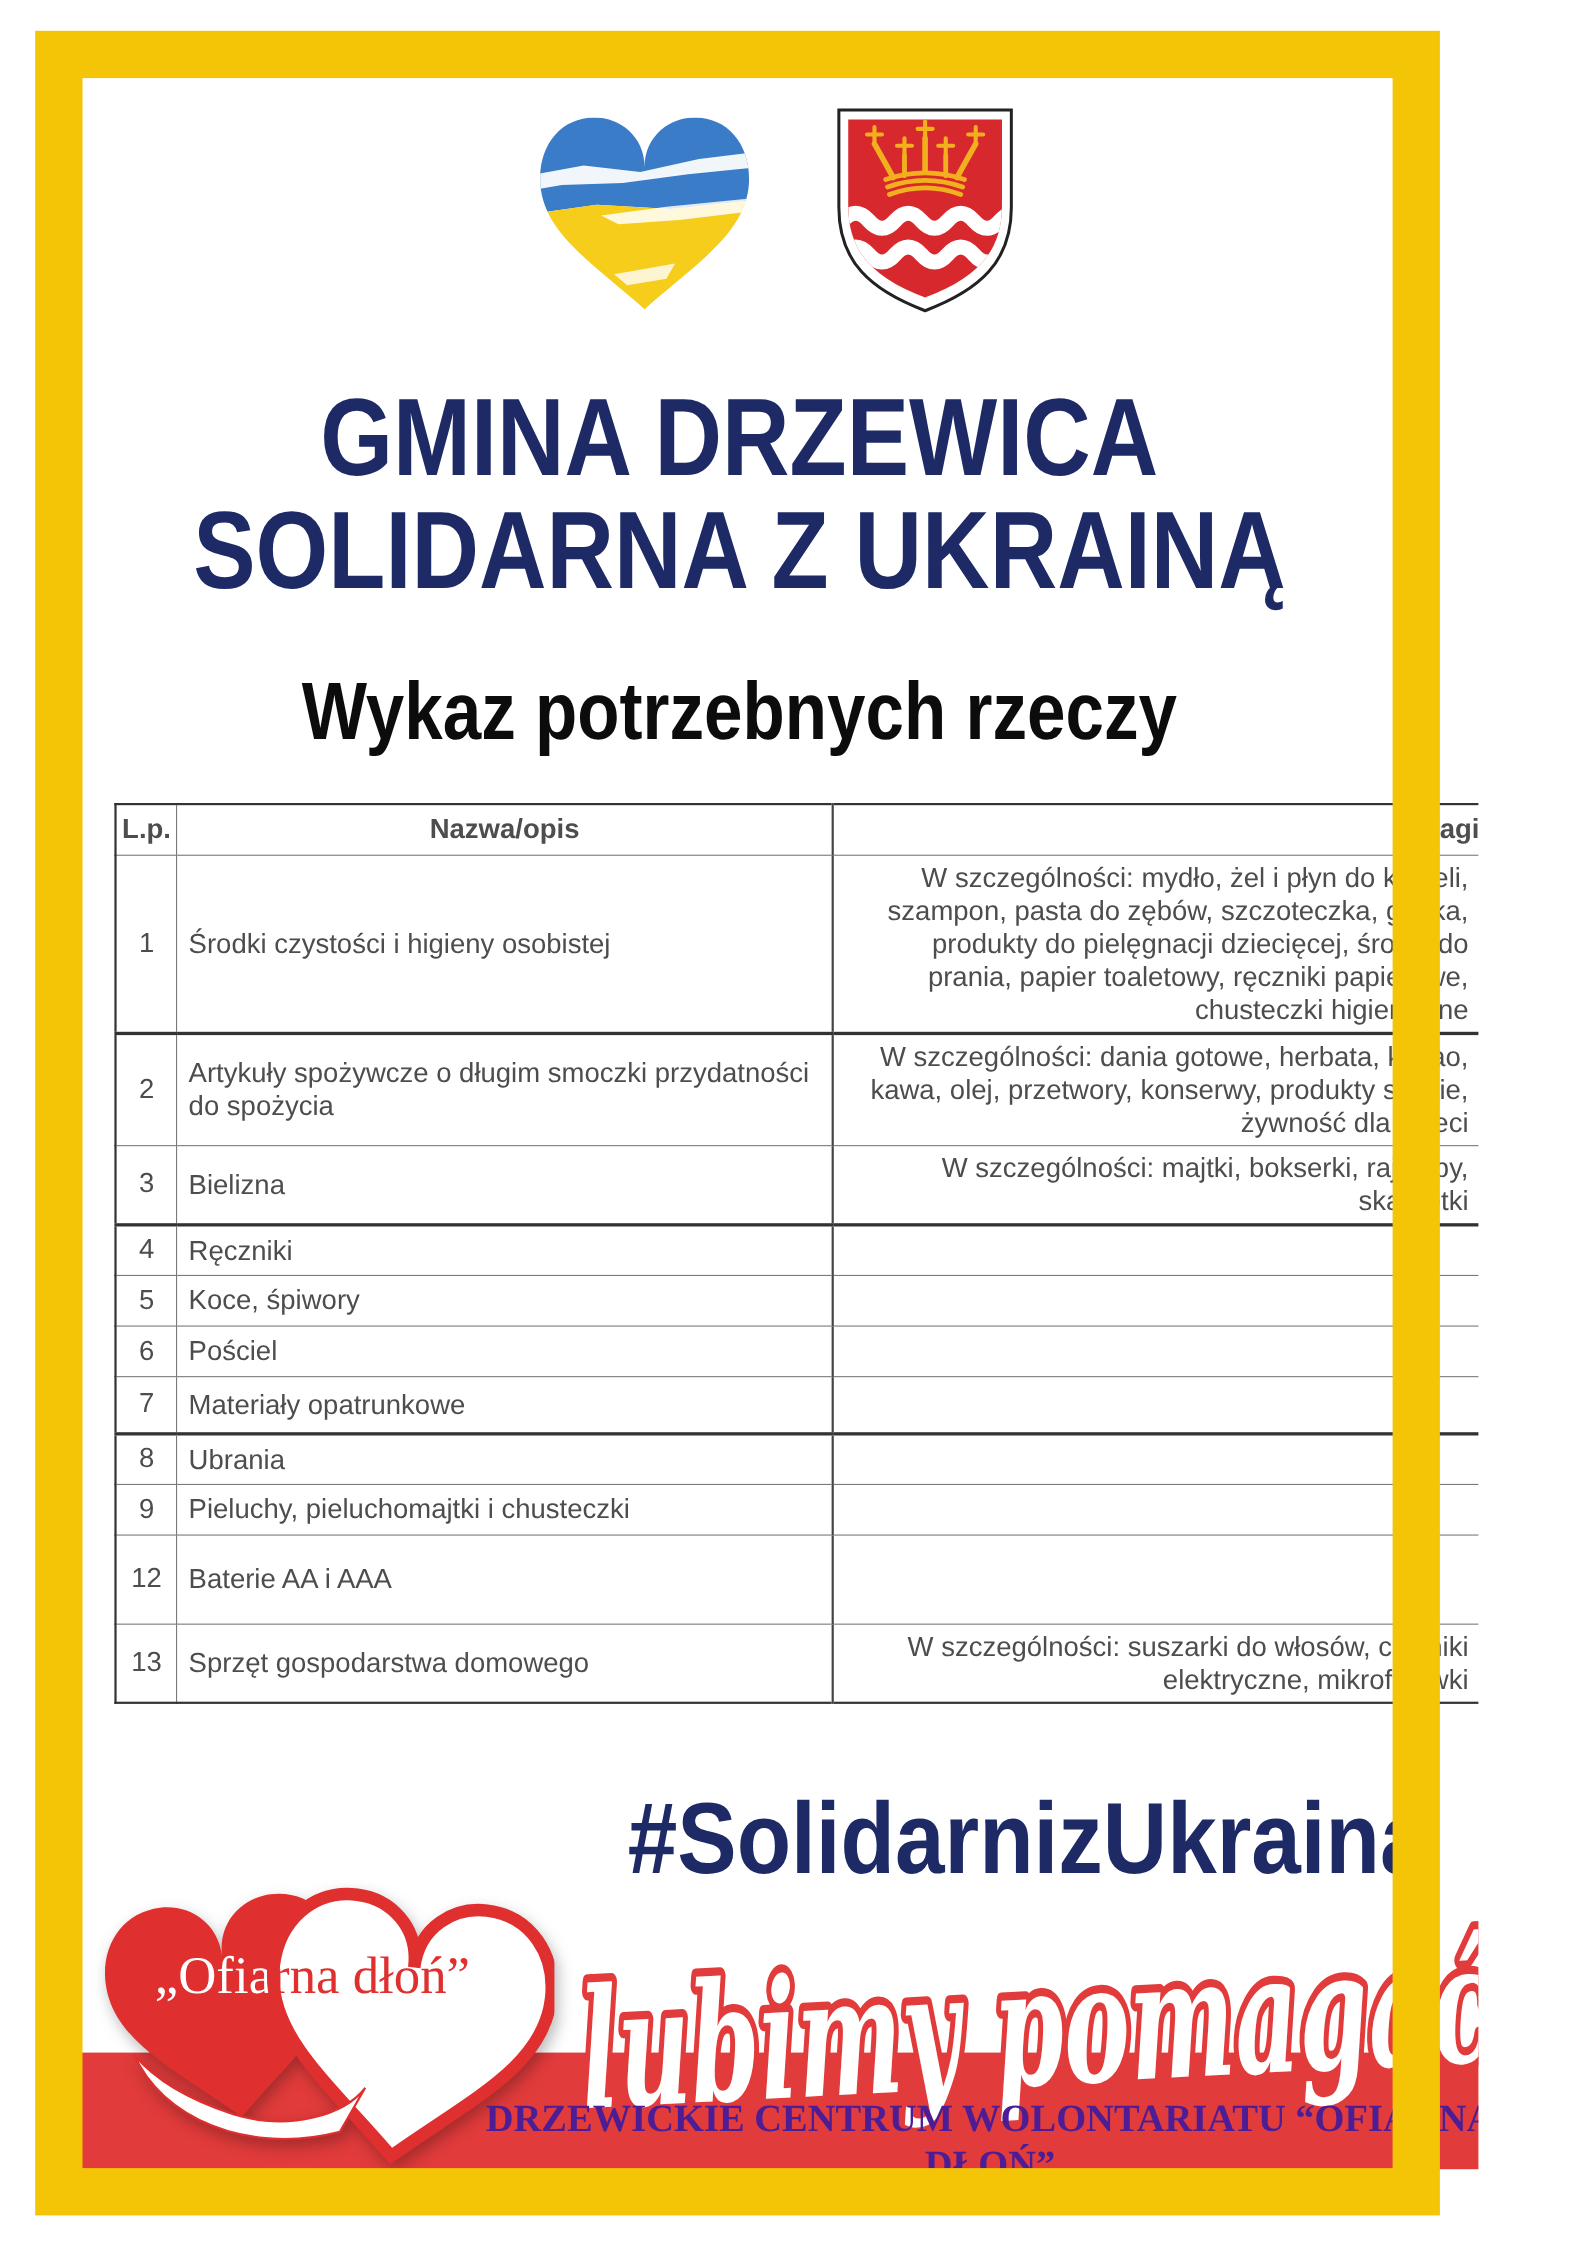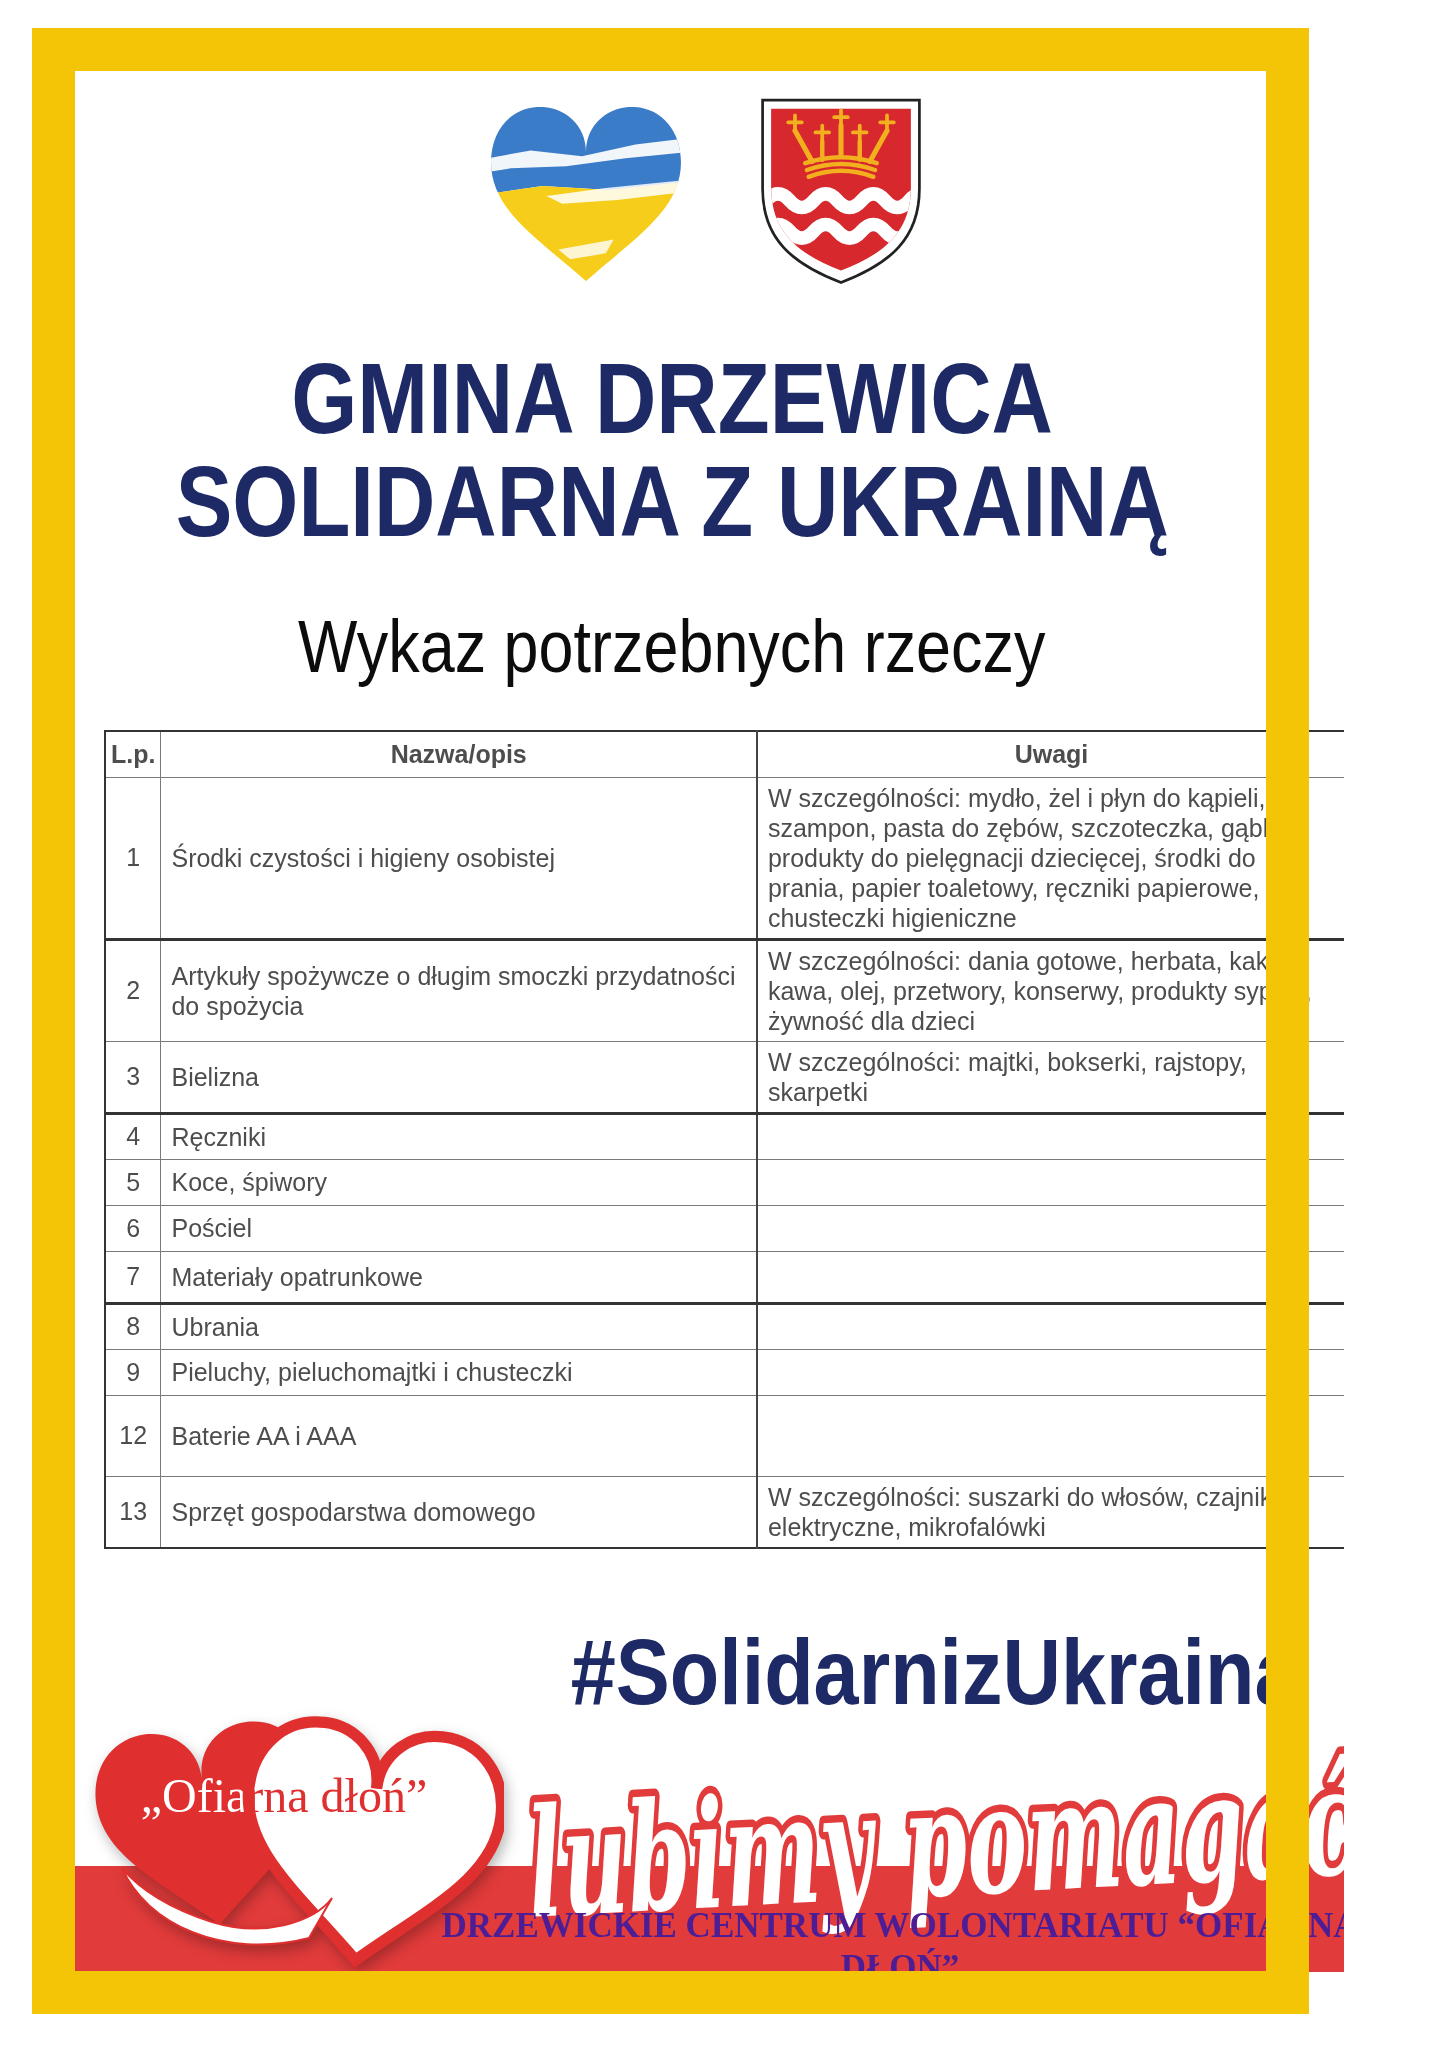--- a/index.html
+++ b/index.html
@@ -18,32 +18,32 @@
   
   .title {
     position:absolute; left:0; right:0; top:347px; text-align:center;
     color:#1D2A66; font-weight:bold; font-size:100px; line-height:103px;
   }
   .cx { display:inline-block; white-space:nowrap; transform-origin:50% 50%; }
   .cx85 { transform:scaleX(.85); }
   .cx88 { transform:scaleX(.88); }
   .subtitle {
     position:absolute; left:0; right:0; top:604px; text-align:center;
-    color:#0c0c0c; font-weight:normal; font-size:74px; line-height:86px;
+    color:#0c0c0c; font-weight:bold; font-size:74px; line-height:86px;
   }
   
   .needs-table {
     position:absolute; left:104px; top:730px; width:1243px;
     border-collapse:collapse; color:#4d4d4d; font-size:25px;
     border:2px solid #333;
   }
   .needs-table th, .needs-table td { border:1px solid #7a7a7a; vertical-align:middle; }
   .needs-table thead tr { height:46px; }
   .needs-table th { font-weight:bold; }
-  .needs-table th.notes, .needs-table td.notes { border-left:2px solid #444; }
+  .needs-table th.notes, .needs-table td.notes { border-left:2px solid #444;text-align:right; }
   .needs-table td.num { text-align:center; }
   .needs-table td.name { padding:4px 10px; line-height:30px; }
   .needs-table td.notes { padding:5px 10px; line-height:30px; }
   .needs-table tbody tr.thick td { border-bottom:3px solid #333; }
   .needs-table tbody tr:nth-child(1){height:145px}
   .needs-table tbody tr:nth-child(2){height:79px}
   .needs-table tbody tr:nth-child(3){height:46px}
   .needs-table tbody tr:nth-child(4){height:46px}
   .needs-table tbody tr:nth-child(5){height:46px}
   .needs-table tbody tr:nth-child(6){height:46px}

